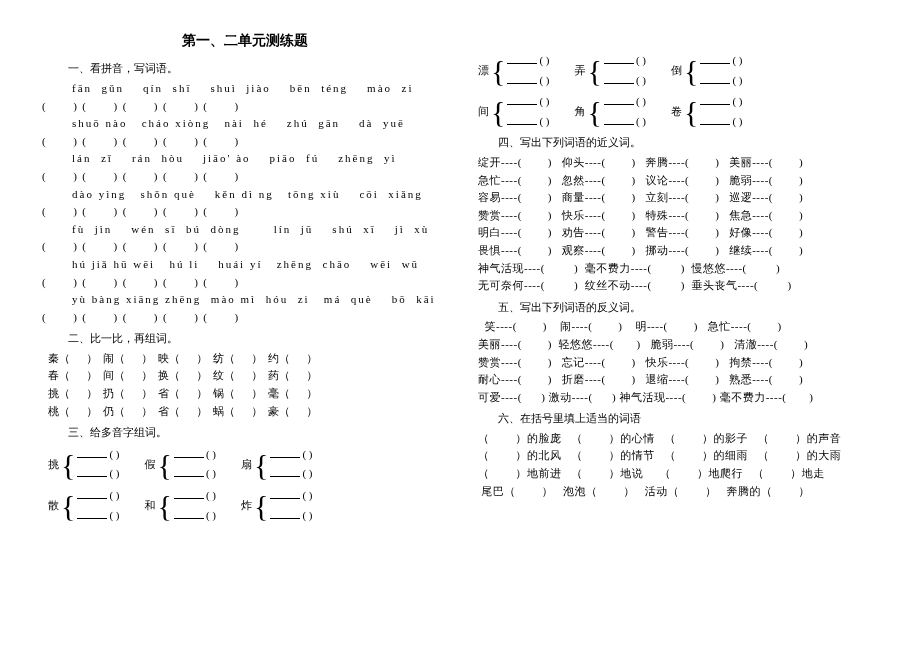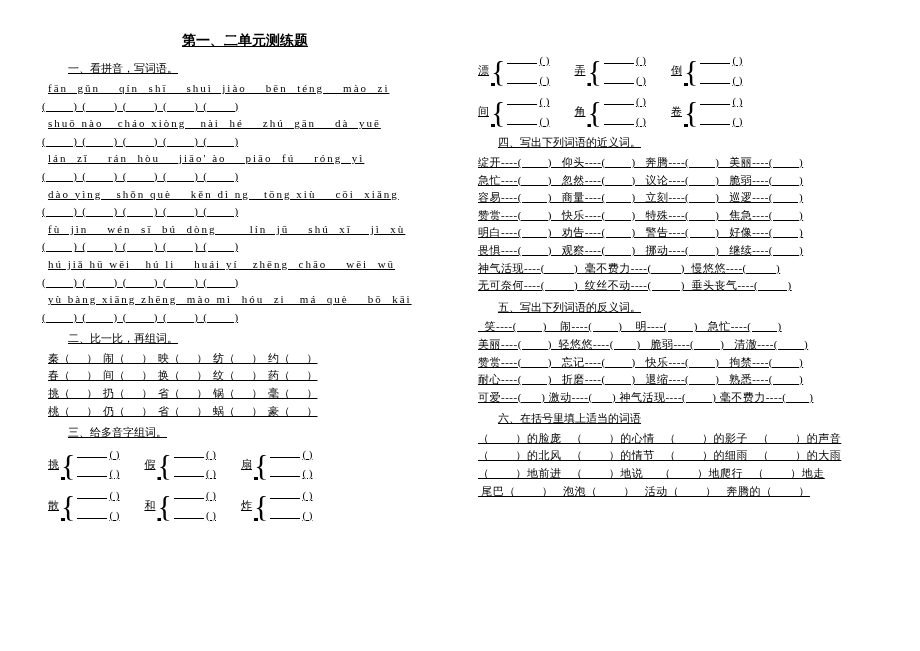--- a/index.html
+++ b/index.html
@@ -11,37 +11,37 @@
       width: 920px;
       line-height: 1.6;
       color: #000;
     }
     .columns {
       display: flex;
       gap: 20px;
     }
     .col {
       flex: 1;
-      text-decoration: underline;
     }
     .title {
       text-align: center;
       font-weight: bold;
       font-size: 14px;
       margin-bottom: 8px;
     }
     .section-head {
       margin-top: 4px;
       margin-bottom: 2px;
       margin-left: 28px;
     }
     .pinyin-row {
       letter-spacing: 2px;
       padding-left: 8px;
       white-space: pre;
+      margin-left: 24px;
     }
     .paren-row {
       padding-left: 2px;
       white-space: pre;
     }
     .compare-row { padding-left: 8px; white-space: pre; }
     .brace-group {
       display: flex;
       align-items: center;
       gap: 25px;
@@ -76,21 +76,21 @@
 
 <div class="columns">
   <div class="col">
     <div class="title">第一、二单元测练题</div>
     <div class="section-head">一、看拼音，写词语。</div>
 
     <div class="pinyin-row">fān  gǔn    qín  shī    shuì  jiào    bēn  téng    mào  zi</div>
     <div class="paren-row">(          )  (          )  (          )  (          )  (          )</div>
     <div class="pinyin-row">shuō nào   cháo xiòng   nài  hé    zhú  gān    dà  yuē</div>
     <div class="paren-row">(          )  (          )  (          )  (          )  (          )</div>
-    <div class="pinyin-row">lán  zǐ    rán  hòu    jiāo' ào    piāo  fú    róng  yì</div>
+    <div class="pinyin-row">lán  zǐ    rán  hòu    jiāo' ào    piāo  fú    zhēng  yì</div>
     <div class="paren-row">(          )  (          )  (          )  (          )  (          )</div>
     <div class="pinyin-row">dào yìng   shǒn què    kěn dì ng   tōng xiù    cōi  xiǎng</div>
     <div class="paren-row">(          )  (          )  (          )  (          )  (          )</div>
     <div class="pinyin-row">fù  jìn    wén  sī  bú  dòng       lín  jū    shú  xī    jì  xù</div>
     <div class="paren-row">(          )  (          )  (          )  (          )  (          )</div>
     <div class="pinyin-row">hú jiǎ hū wēi   hú li    huái yí   zhēng  chāo    wēi  wū</div>
     <div class="paren-row">(          )  (          )  (          )  (          )  (          )</div>
     <div class="pinyin-row">yù bàng xiāng zhēng  mào mì  hóu  zi   má  què    bō  kāi</div>
     <div class="paren-row">(          )  (          )  (          )  (          )  (          )</div>
 

